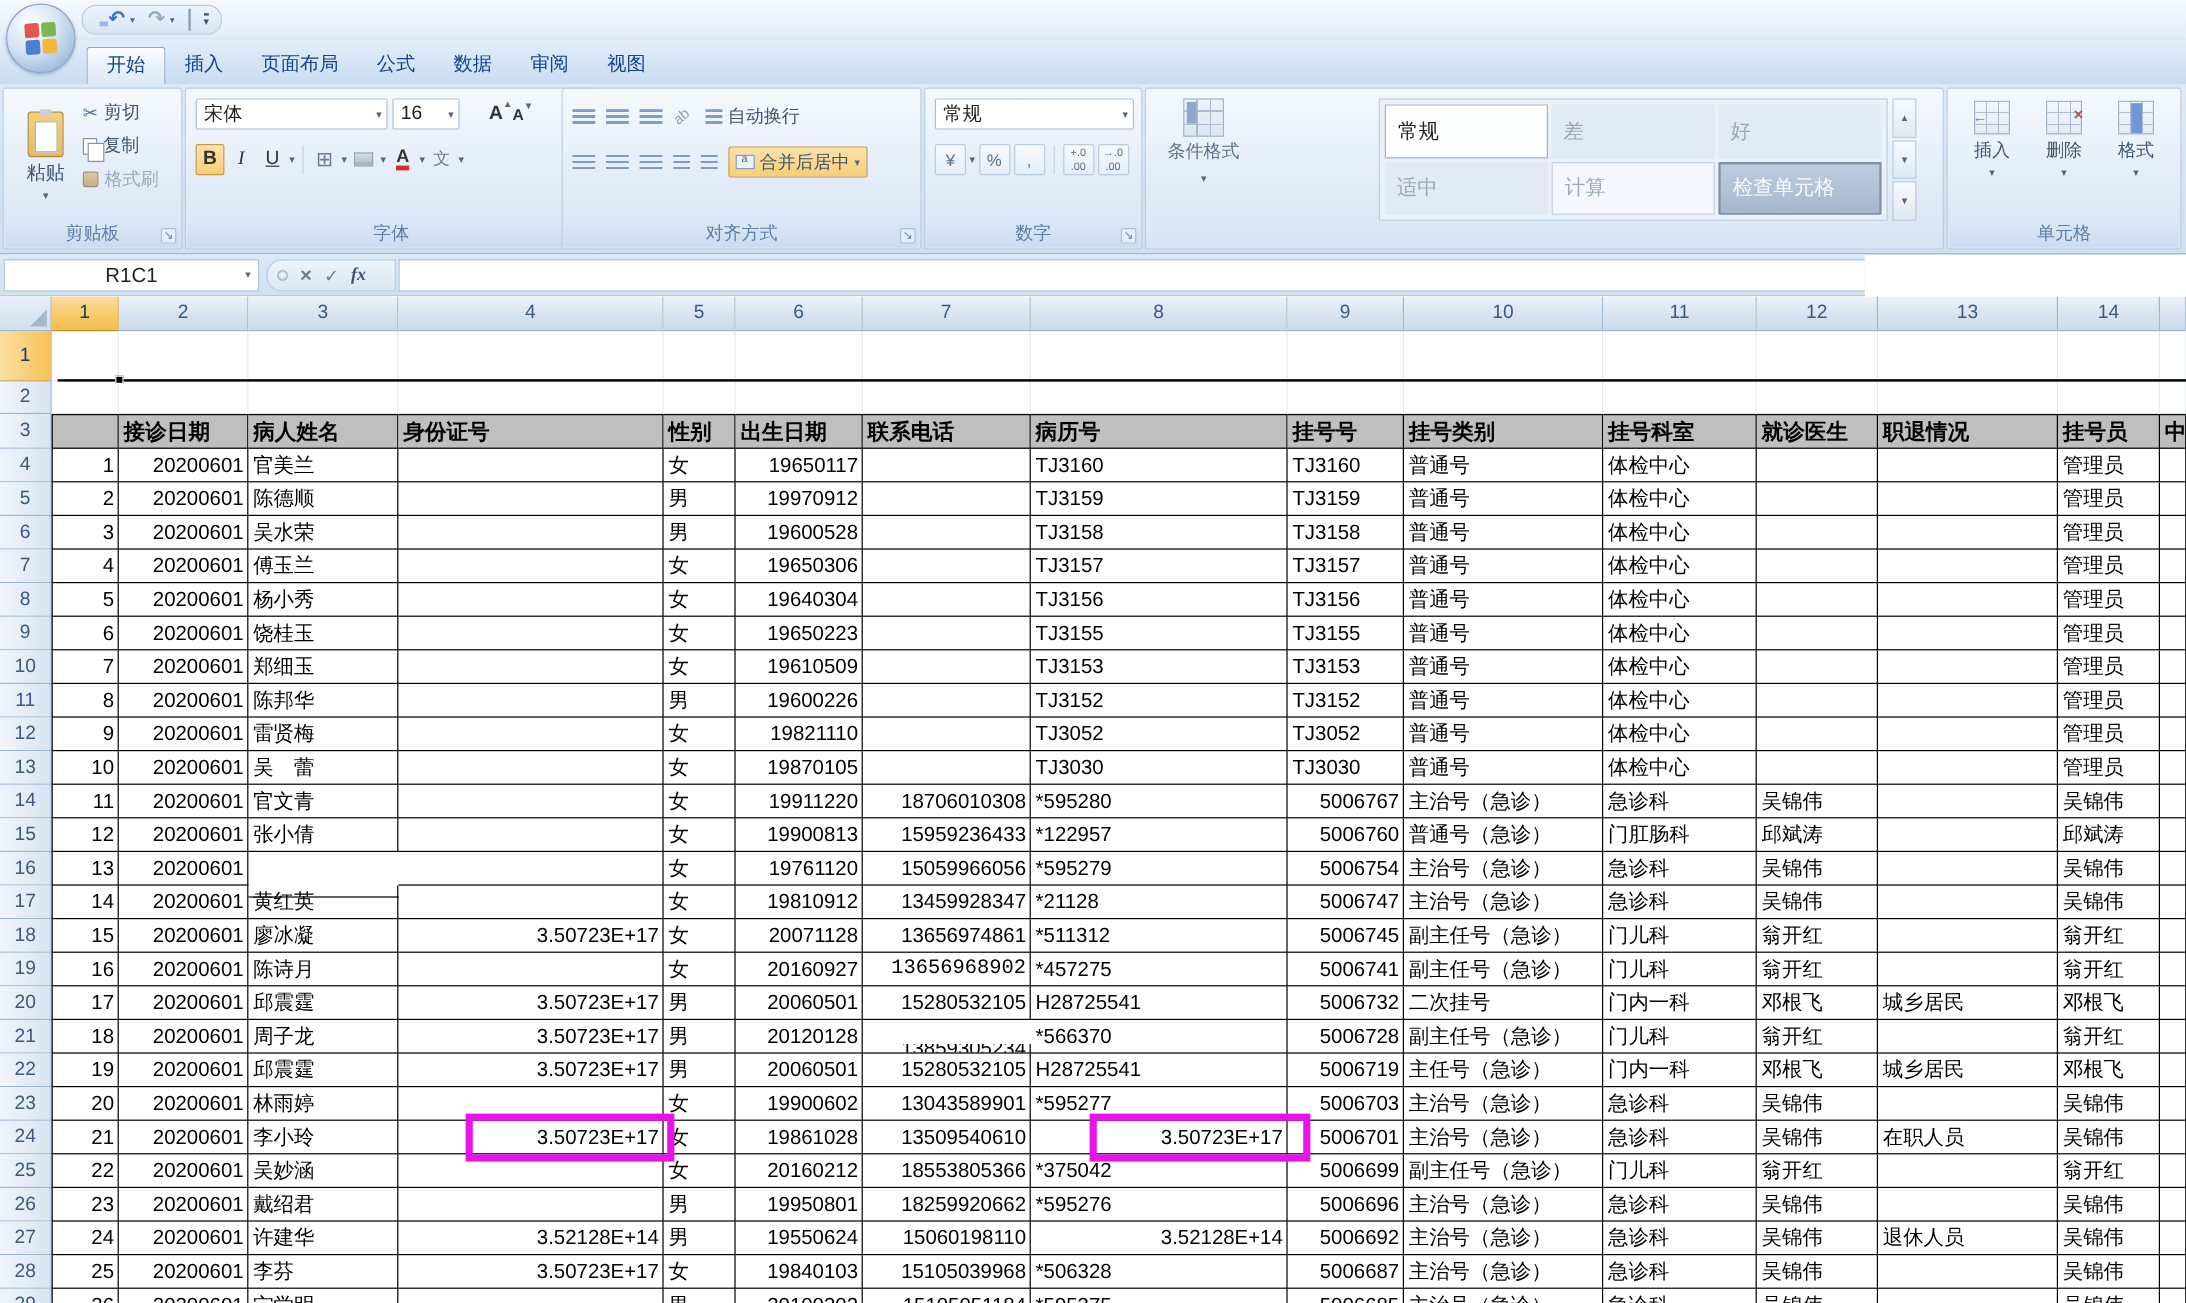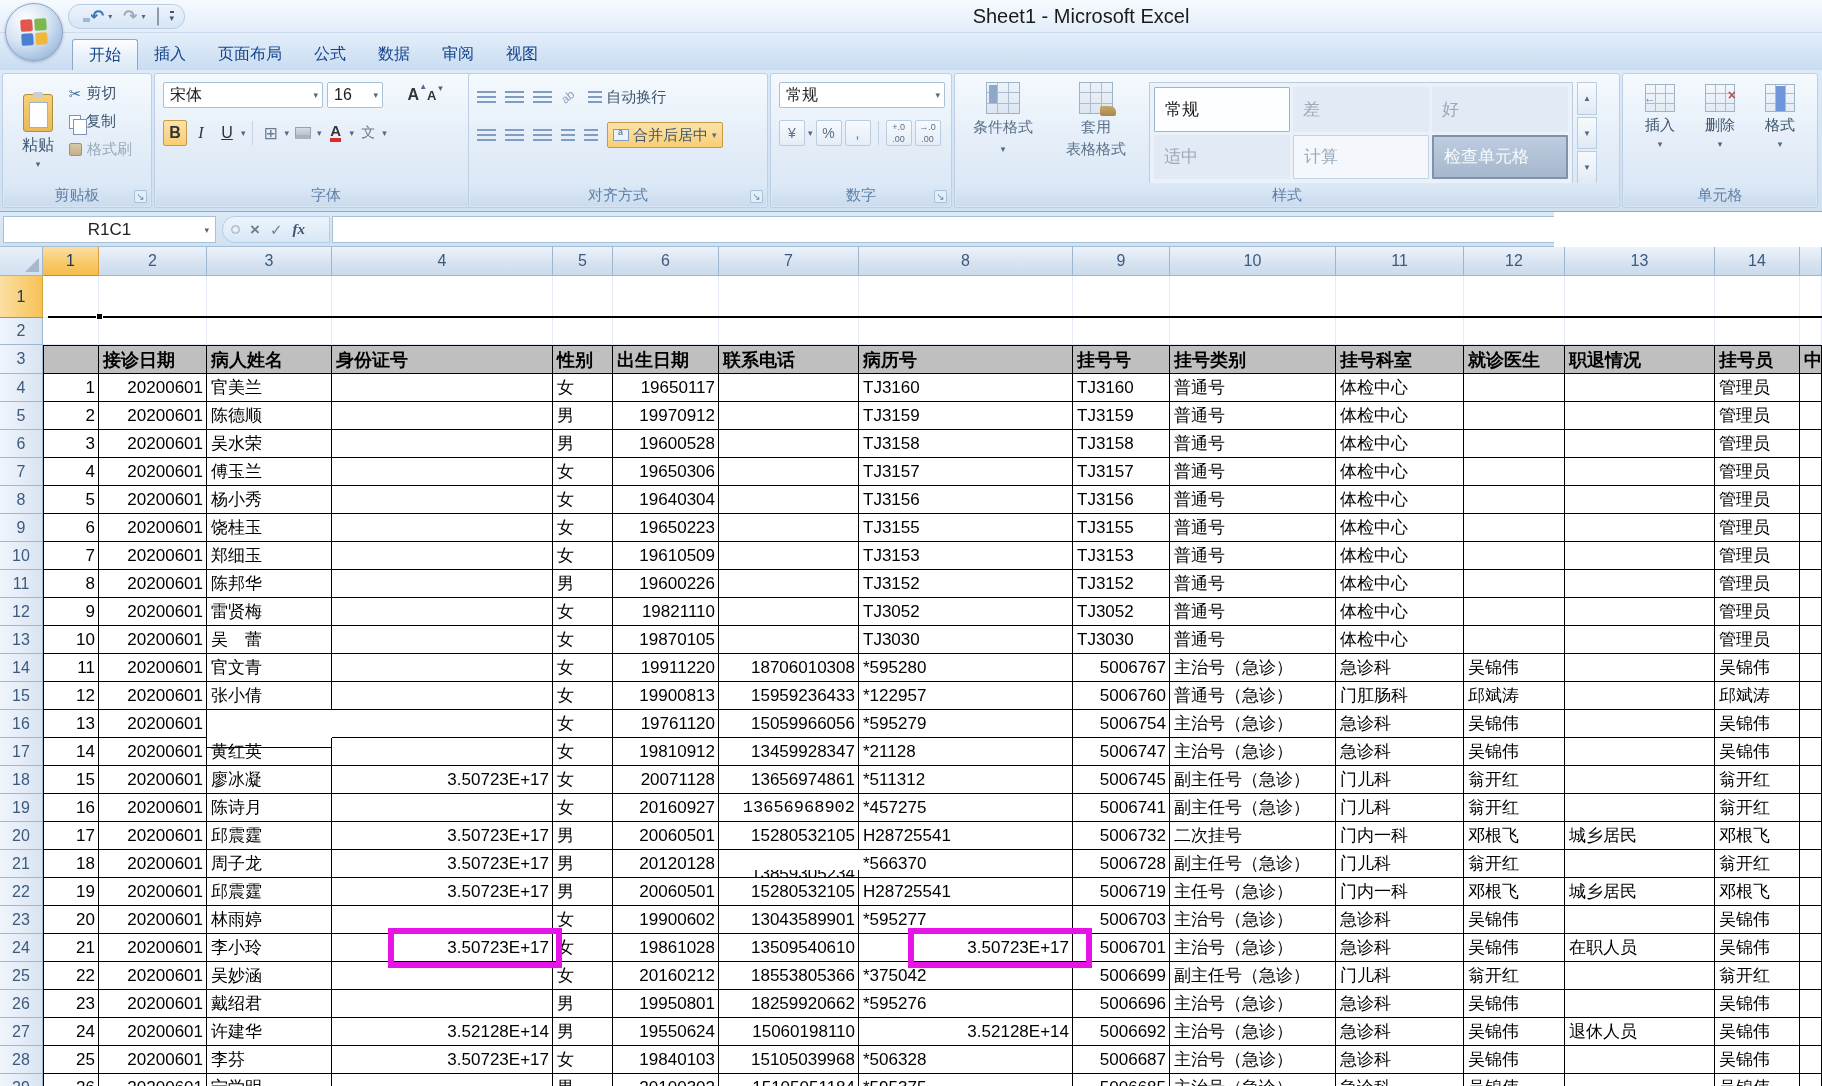--- a/index.html
+++ b/index.html
@@ -201,21 +201,20 @@
   <div id="titlebar">
     <div id="qat">
       <span><span class="floppy"></span></span>
       <span><span class="undo-g">↶</span></span>
         <span class="dd-sm">▾</span>
       <span><span class="redo-g">↷</span></span>
         <span class="dd-sm">▾</span>
       <span><span class="doc-ic"></span></span>
       <span class="qat-dd">▾</span>
     </div>
-    <div id="title-text">Sheet1 - Microsoft Excel</div>
   </div>
 
   <div id="orb">
     <span class="orb-grid">
         <i></i>
         <i></i>
         <i></i>
         <i></i>
       </span>
   </div>
@@ -350,39 +349,33 @@
       <div class="grp-label">数字</div>
       <div class="launcher">↘</div>
     </div>
 
     <div class="grp" id="grp-style">
       <div class="bigbtn" id="cond-btn">
         <span class="grid-ic cond"></span>
         <span>条件格式</span>
         <span class="dd">▾</span>
       </div>
-      <div class="bigbtn" id="tablefmt-btn">
-        <span class="grid-ic tbl"></span>
-        <span>套用</span>
-        <span>表格格式</span>
-      </div>
       <div id="gallery">
           <span class="gitem g-current">常规</span>
           <span class="gitem g-flat">差</span>
           <span class="gitem g-flat">好</span>
           <span class="gitem g-flat">适中</span>
           <span class="gitem g-boxed">计算</span>
           <span class="gitem g-selected">检查单元格</span>
         </div>
       <div id="gal-scroll">
         <span class="gs-btn">▲</span>
         <span class="gs-btn">▼</span>
         <span class="gs-btn">▼</span>
       </div>
-      <div class="grp-label">样式</div>
     </div>
 
     <div class="grp" id="grp-cells">
       <div class="cellbtn" id="ins-btn">
         <span class="cgrid ins"></span>
         <span>插入</span>
         <span class="dd">▾</span>
       </div>
       <div class="cellbtn" id="del-btn">
         <span class="cgrid del"></span>

